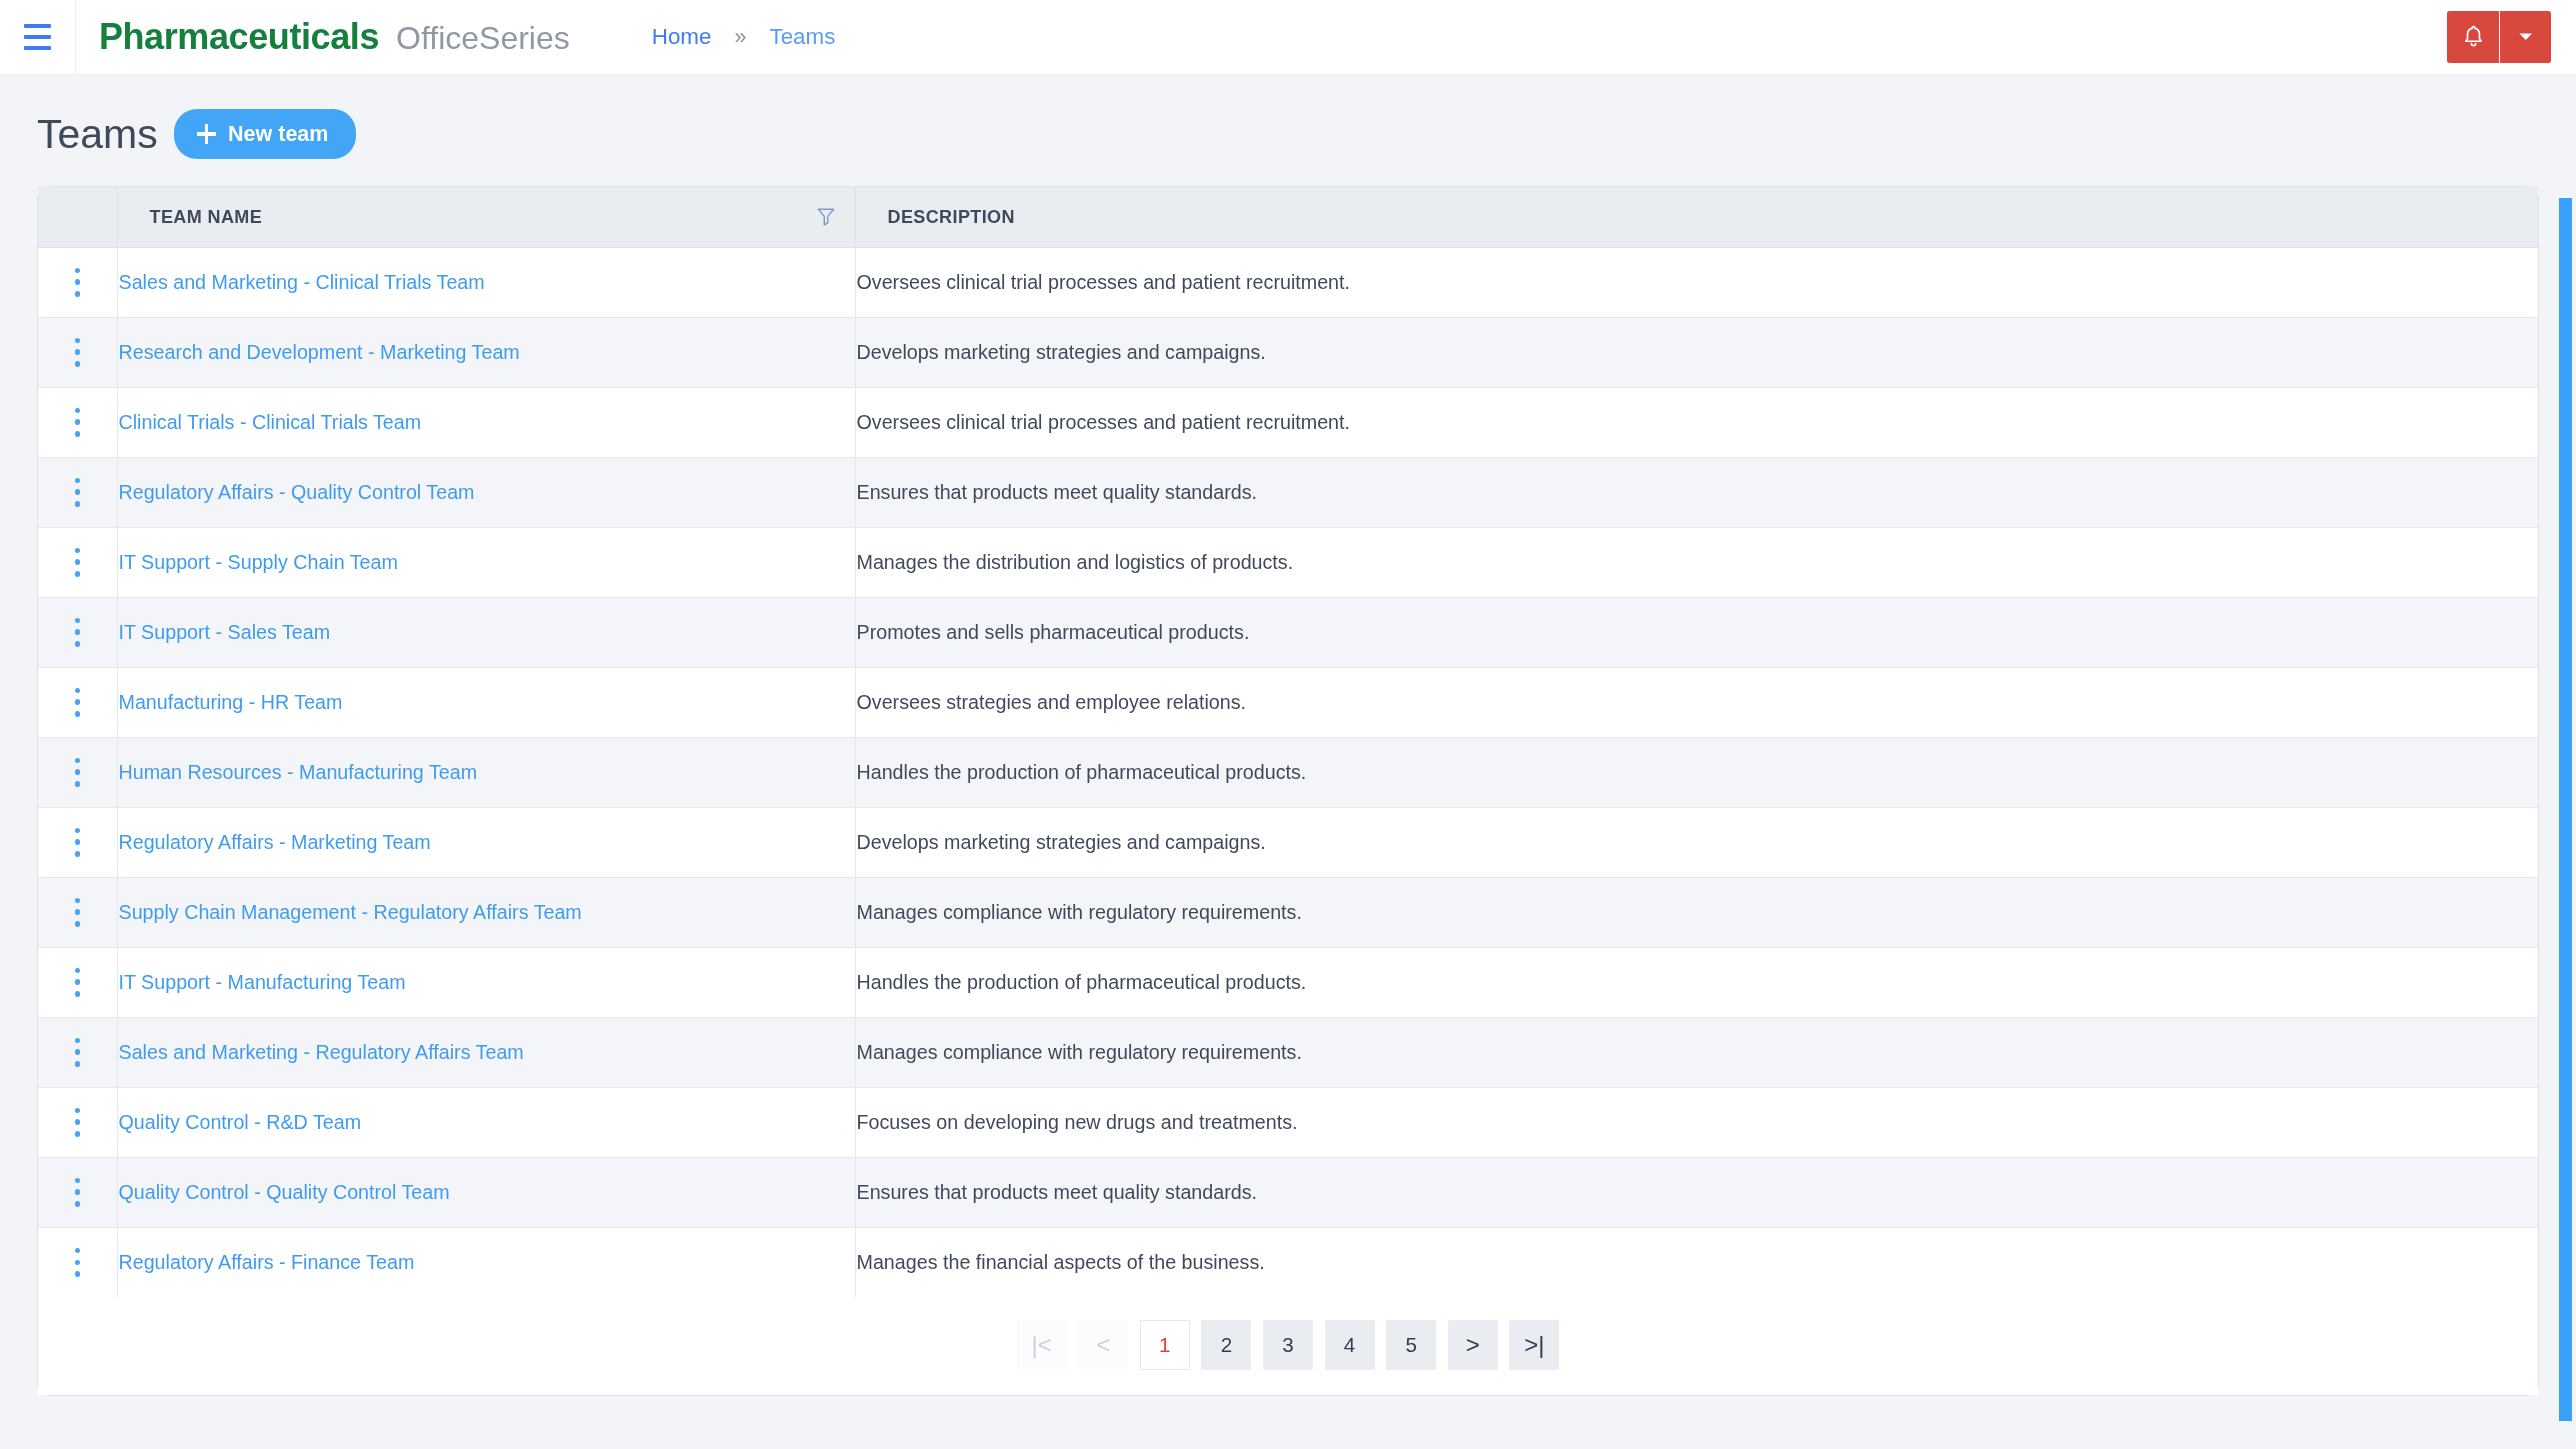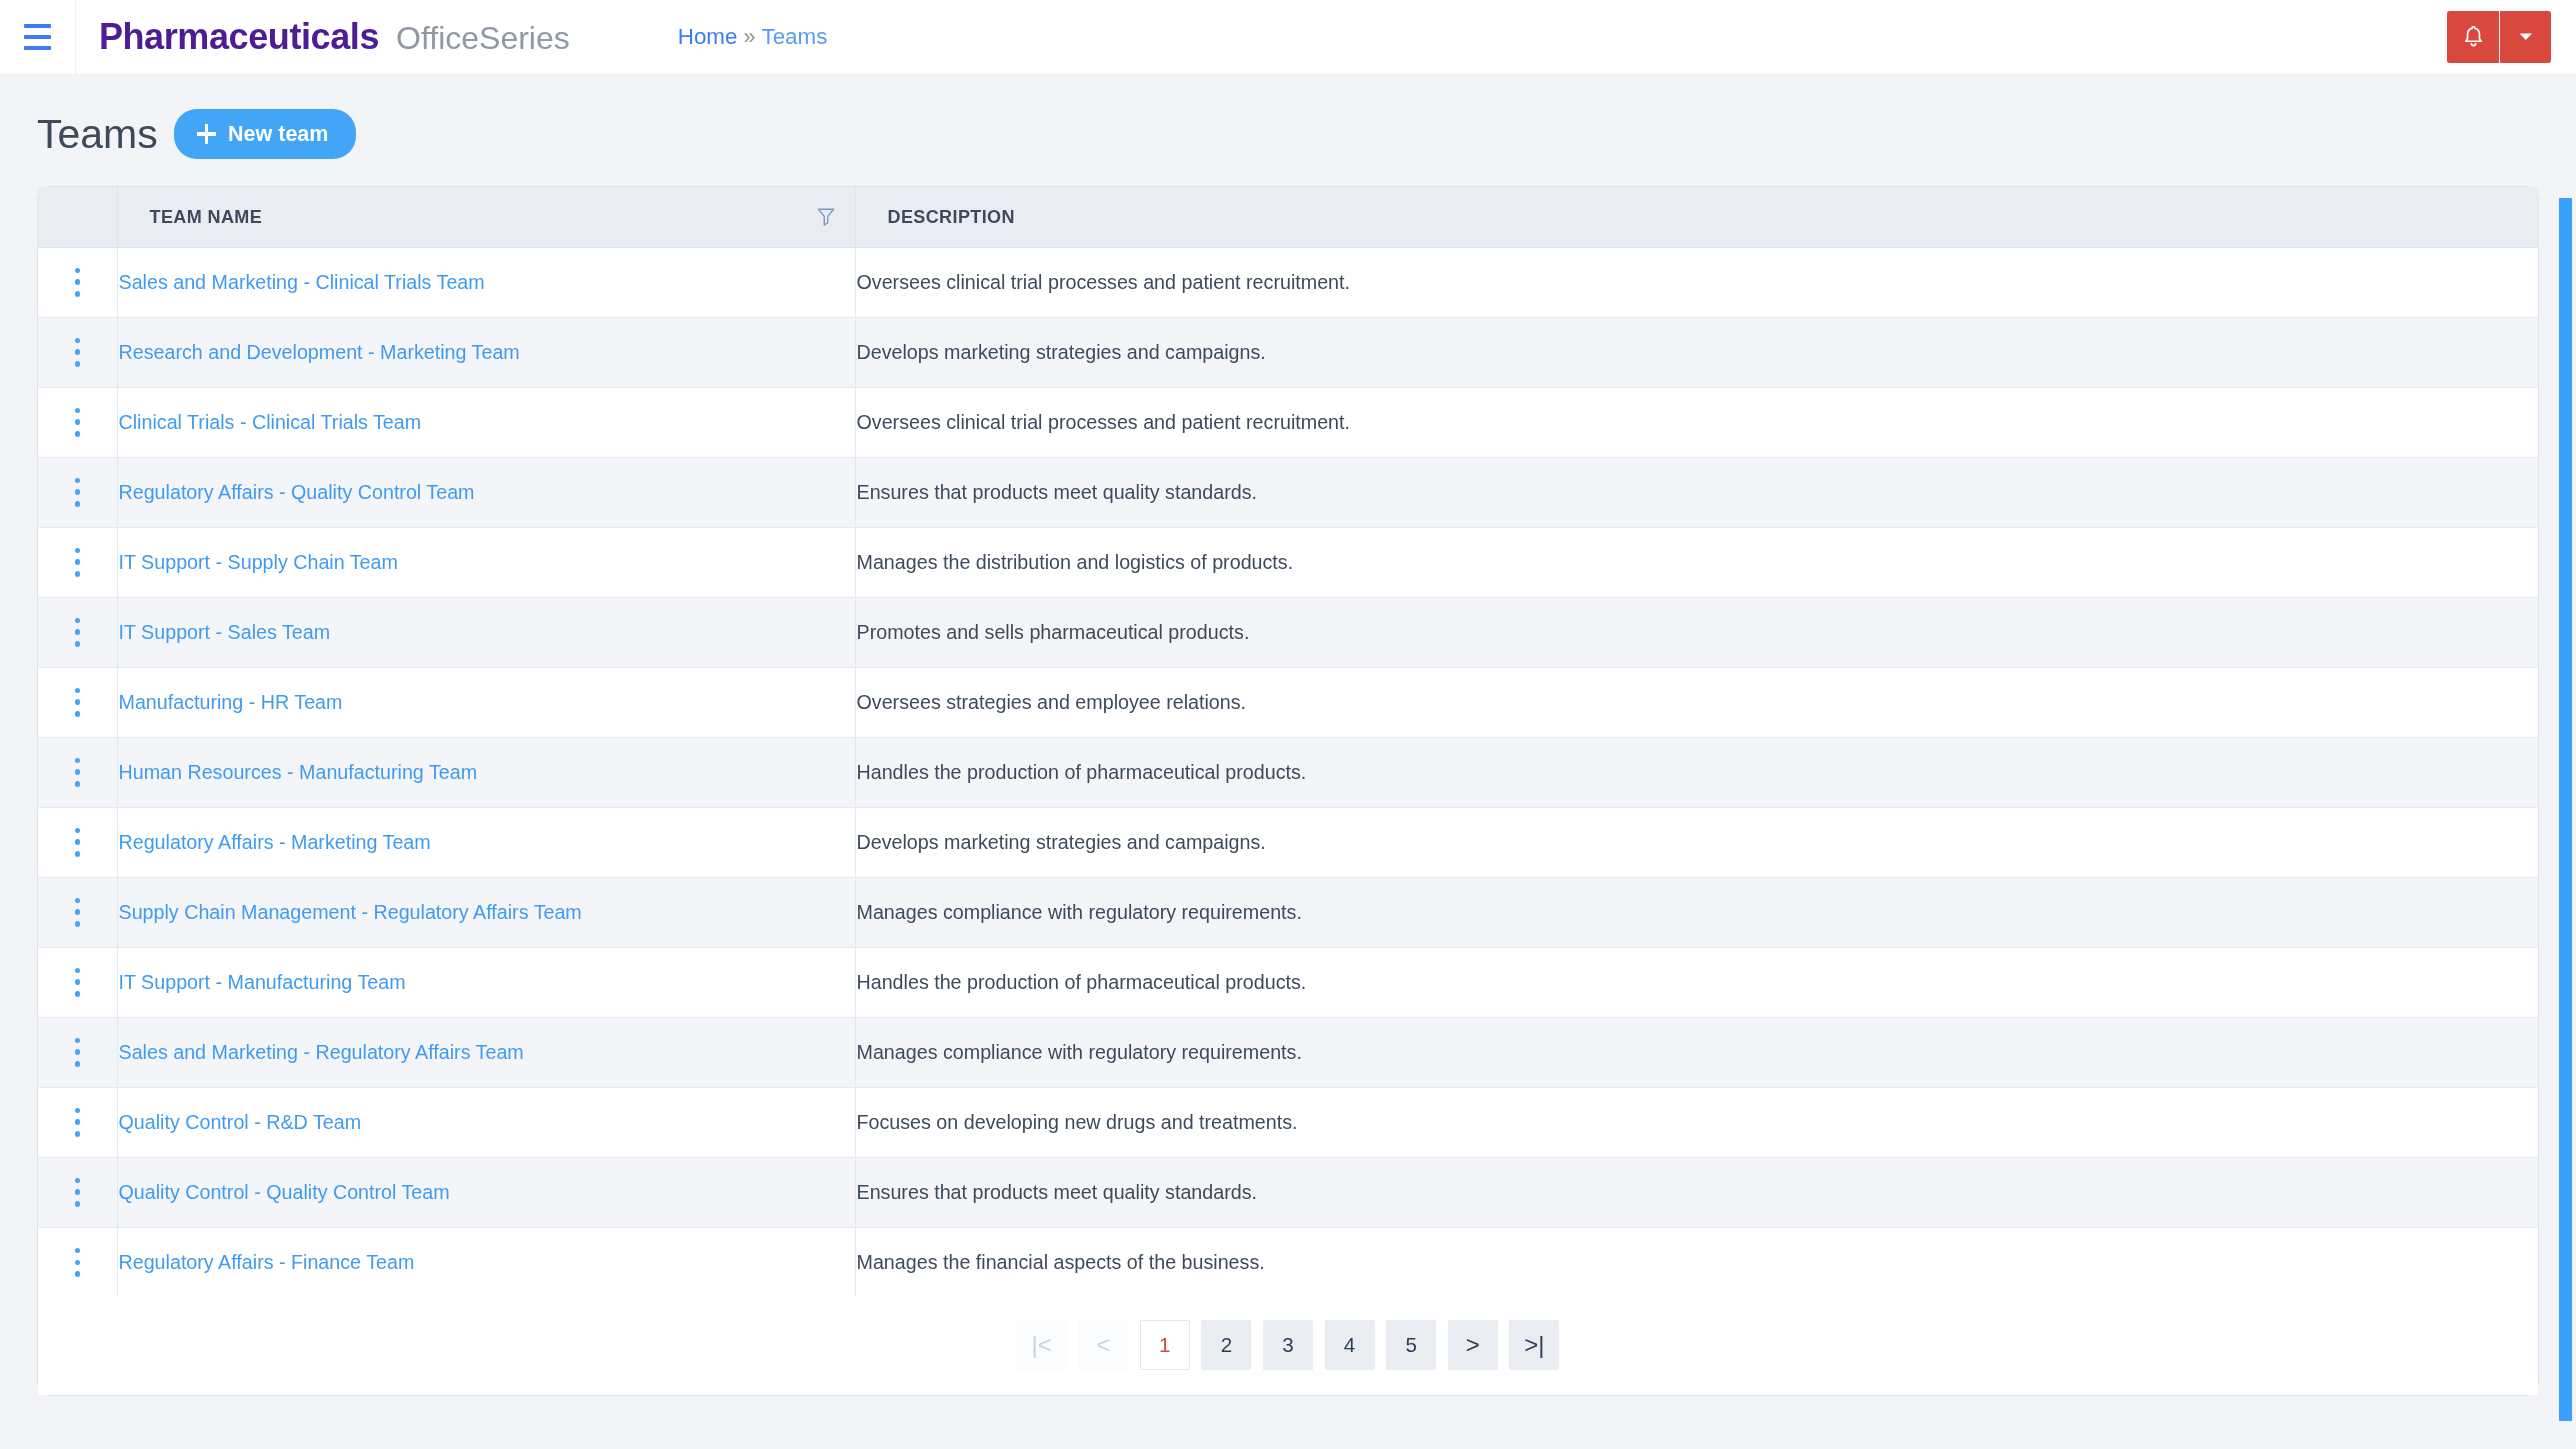--- a/index.html
+++ b/index.html
@@ -36,33 +36,33 @@
   .topbar-divider {
     width: 0.9px; height: 75px; background: #eceff3;
   }
   .brand {
     display: flex; align-items: baseline;
     margin-left: 23px;
   }
   .brand-name {
     font-size: 36px;
     font-weight: bold;
-    color: #4c1d95;
+    color: #15803d;
     letter-spacing: -0.4px;
   }
   .brand-sub {
     font-size: 32px;
     color: #9098a5;
     margin-left: 17px;
     font-weight: normal;
   }
   .breadcrumb {
-    margin-left: 108px;
+    margin-left: 82px;
     font-size: 22.4px;
-    display: flex; align-items: center; gap: 6px;
+    display: flex; align-items: center; gap: 23px;
   }
   .crumb-home { color: #3d7cf4; cursor: pointer; }
   .crumb-sep  { color: #9b8f86; font-size: 21.5px; }
   .crumb-cur  { color: #5a9bf6; cursor: pointer; }
 
   .topbar-right {
     position: absolute;
     right: 25px; top: 10.7px;
     display: flex; align-items: stretch;
     height: 52px;

